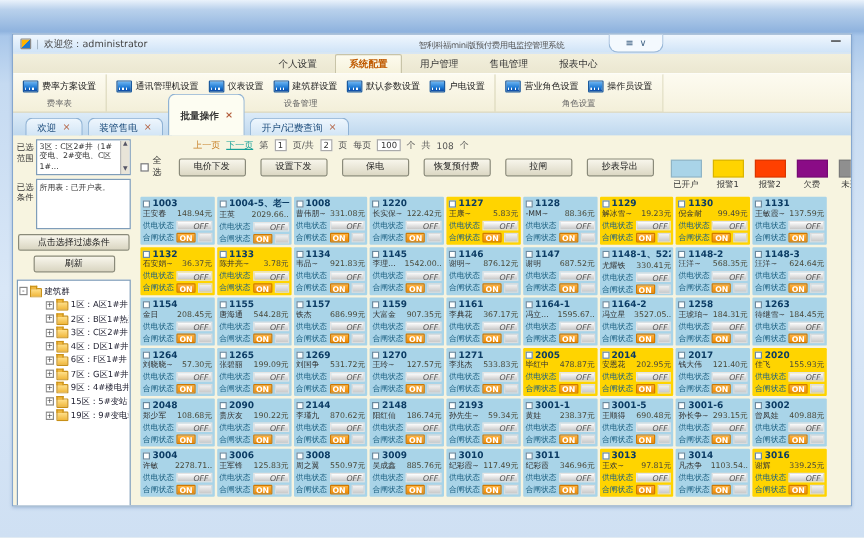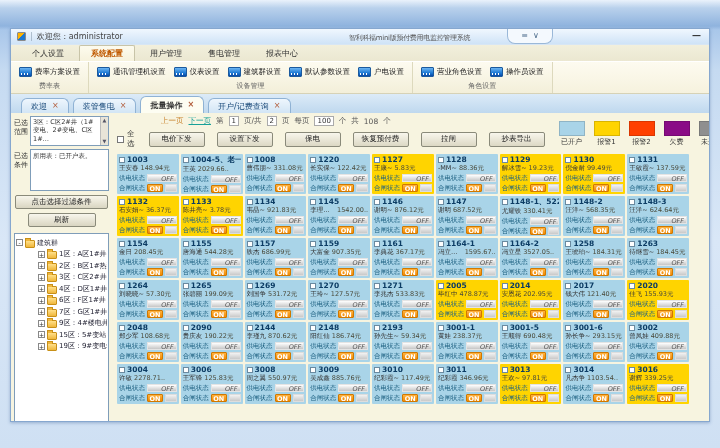--- a/index.html
+++ b/index.html
@@ -16,36 +16,36 @@
   }
   
   .titlebar { position:relative; height:16px; background:linear-gradient(#f0f7fe,#cfe3f7); display:flex; align-items:center; font-size:8px; color:#444; border-bottom:1px solid #d8e6f4; }
   .title-icon { width:9px; height:9px; margin:0 4px 0 6px; background:linear-gradient(135deg,#ffb300 50%,#1e78d0 50%); border:1px solid #8a8a8a; border-radius:1px; flex:none; }
   .tb-sep { color:#9ab; margin-right:4px; }
   .app-title { position:absolute; left:338px; top:4px; font-size:7px; color:#555; letter-spacing:-.3px; }
   .qat { position:absolute; left:496px; top:0; width:46px; height:15px; background:#f4f9fe; border:1px solid #9ab8d8; border-top:none; border-radius:0 0 8px 8px; display:flex; align-items:center; justify-content:center; gap:5px; font-size:8px; color:#4a6a8a; line-height:1; }
   .qat .g { cursor:default; }
   .min-btn { position:absolute; right:8px; top:1px; font-size:9px; color:#333; font-weight:bold; }
   
-  .ribbon-tabs { height:16px; display:flex; gap:4px; padding-left:10px; background:linear-gradient(#f2efdc,#ebe7d1); font-size:8px; align-items:flex-end; }
+  .ribbon-tabs { height:16px; display:flex; gap:4px; padding-left:10px; background:linear-gradient(#f2efdc,#ebe7d1); font-size:8px; align-items:flex-end;justify-content:center; }
   .rtab { padding:2px 11px; color:#333; }
   .rtab.active { background:linear-gradient(#fdfbee,#f6f2dc); border:1px solid #c8c4a8; border-bottom:none; border-radius:2px 2px 0 0; color:#c05a00; font-weight:bold; }
   
   .ribbon-panel { height:33px; background:linear-gradient(#fdfbf0,#f3efd9); border-top:1px solid #fff; border-bottom:1px solid #d6d2b6; display:flex; }
   .rgroup { display:flex; flex-direction:column; border-right:1px solid #ddd9bd; padding:1px 4px 0; }
   .rg-buttons { display:flex; flex:1; align-items:center; }
   .rbtn { display:flex; align-items:center; gap:3px; font-size:7.5px; color:#222; padding:2px 4px; background:transparent; border:none; font-family:inherit; white-space:nowrap; }
   .screen-icon { width:13px; height:10px; background:linear-gradient(#6db5f2,#1976d2 65%,#0d47a1); border:1px solid #1b5a9e; border-radius:1px; position:relative; flex:none; }
   .screen-icon::after { content:""; position:absolute; left:1px; right:1px; bottom:1px; height:2px; background:repeating-linear-gradient(90deg,#fff 0 1px,transparent 1px 3px); }
   .rg-label { text-align:center; font-size:7px; color:#666; padding:0 0 2px; }
   .r-filler { flex:1; background:linear-gradient(#fdfbf0,#f6f2de); }
   
   .doc-tabs { height:19px; background:linear-gradient(#dcebf8,#bfd8ee); display:flex; align-items:flex-end; padding-left:10px; gap:4px; }
   .dtab { display:flex; align-items:center; gap:5px; height:15px; padding:0 9px; font-size:8px; color:#1a4a7a; background:linear-gradient(#eef6fd,#d2e5f5); border:1px solid #8fb2d4; border-bottom:none; border-radius:6px 6px 0 0; white-space:nowrap; }
-  .dtab.active { background:#fdfdf2; color:#333; font-weight:bold; height:17px; }
+  .dtab.active { background:#fdfdf2; color:#333; font-weight:bold; height:35px; }
   .dtab .x { color:#b25c3a; font-size:8px; line-height:1; }
   
   .content { position:absolute; top:84px; bottom:0; left:0; right:0; display:flex; background:#f7f4e0; overflow:hidden; }
   .sidebar { width:100px; flex:none; padding:3px 2px 0 3px; font-size:7.5px; }
   .side-row { display:flex; margin-bottom:3px; }
   .side-label { width:16px; color:#333; font-size:7px; line-height:1.25; padding-top:3px; white-space:pre-line; flex:none; }
   .listbox { flex:1; height:30px; background:#fff; border:1px solid #7f9db9; font-size:6.5px; color:#333; padding:1px 9px 1px 2px; position:relative; overflow:hidden; line-height:1.3; }
   .sb { position:absolute; right:0; top:0; bottom:0; width:8px; background:#e8e4d8; border-left:1px solid #bbb; display:flex; flex-direction:column; justify-content:space-between; align-items:center; font-size:5px; color:#556; }
   .sb span { line-height:1.4; }
   .condbox { flex:1; height:42px; background:#fff; border:1px solid #7f9db9; font-size:6.5px; color:#333; padding:2px; line-height:1.4; }
@@ -62,31 +62,31 @@
   .tz-left { flex:1; }
   .pg-row { display:flex; align-items:center; gap:5px; font-size:7.5px; color:#555; margin:1px 0 3px 44px; white-space:nowrap; }
   .pg-link.prev { color:#c8812a; }
   .pg-link.next { color:#18a098; text-decoration:underline; }
   .pg-box { background:#fff; border:1px solid #aaa; padding:0 2px; font-size:7px; min-width:10px; text-align:center; color:#333; }
   .btn-row { display:flex; align-items:center; gap:12px; }
   .chk-wrap { display:flex; align-items:center; gap:3px; font-size:7.5px; color:#333; margin-right:2px; }
   .checkbox { width:7px; height:7px; background:#fff; border:1px solid #777; flex:none; }
   .tool-btn { min-width:56px; height:15px; padding:0 6px; font-size:7.5px; color:#222; background:linear-gradient(#f8f6ec,#dcd8c4); border:1px solid #8a8a7a; border-radius:2px; font-family:inherit; line-height:1; white-space:nowrap; }
   .legend { display:flex; gap:9px; padding:6px 0 0 14px; flex:none; }
-  .leg-item { display:flex; flex-direction:column; align-items:center; gap:1px; font-size:7px; color:#333; }
+  .leg-item { display:flex; flex-direction:column; align-items:center; gap:1px; font-size:7px; color:#333;margin-top:12px; }
   .leg-swatch { width:26px; height:15px; border:1px solid rgba(0,0,0,.15); }
   
   .grid { margin-top:5px; display:grid; grid-template-columns:repeat(9,1fr); gap:2px; align-content:start; }
   .card { height:40px; padding:1px 2px 0; overflow:hidden; border-radius:1px; }
   .card.open { background:#a9d4e8; }
   .card.alarm { background:#ffd400; }
   .c-head { display:flex; align-items:center; gap:2px; }
   .c-chk { width:6px; height:6px; background:#fff; border:1px solid #6a8aa0; flex:none; }
   .c-id { font-size:7.5px; font-weight:bold; color:#0c3c64; white-space:nowrap; overflow:hidden; }
-  .c-line { display:flex; gap:2px; font-size:6.5px; color:#333; line-height:1.25; white-space:nowrap; overflow:hidden; }
+  .c-line { display:flex; justify-content:space-between; gap:2px; font-size:6.5px; color:#333; line-height:1.25; white-space:nowrap; overflow:hidden; }
   .c-name { overflow:hidden; text-overflow:ellipsis; }
   .c-amt { color:#4a4a3a; flex:none; }
   .c-stat { display:flex; align-items:center; gap:2px; font-size:6.5px; color:#1d6080; line-height:1; margin-top:2px; white-space:nowrap; }
   .c-stat .lbl { flex:none; }
   .off-box { flex:1; height:8px; background:linear-gradient(#ffffff,#c6c6c6); border:1px solid #e4e4e4; color:#555; font-size:6.5px; text-align:right; padding-right:2px; line-height:8px;font-style:italic; }
   .on-box { width:16px; height:8px; background:linear-gradient(#ffb340,#f08800); border:1px solid #d07800; color:#fff; font-weight:bold; font-size:6.5px; text-align:center; line-height:8px; border-radius:1px; flex:none; }
   .after-on { flex:1; height:8px; background:linear-gradient(#f2f2f2,#c9c9c9); border:1px solid #ddd; }
 </style>
 </head>
 <body>

